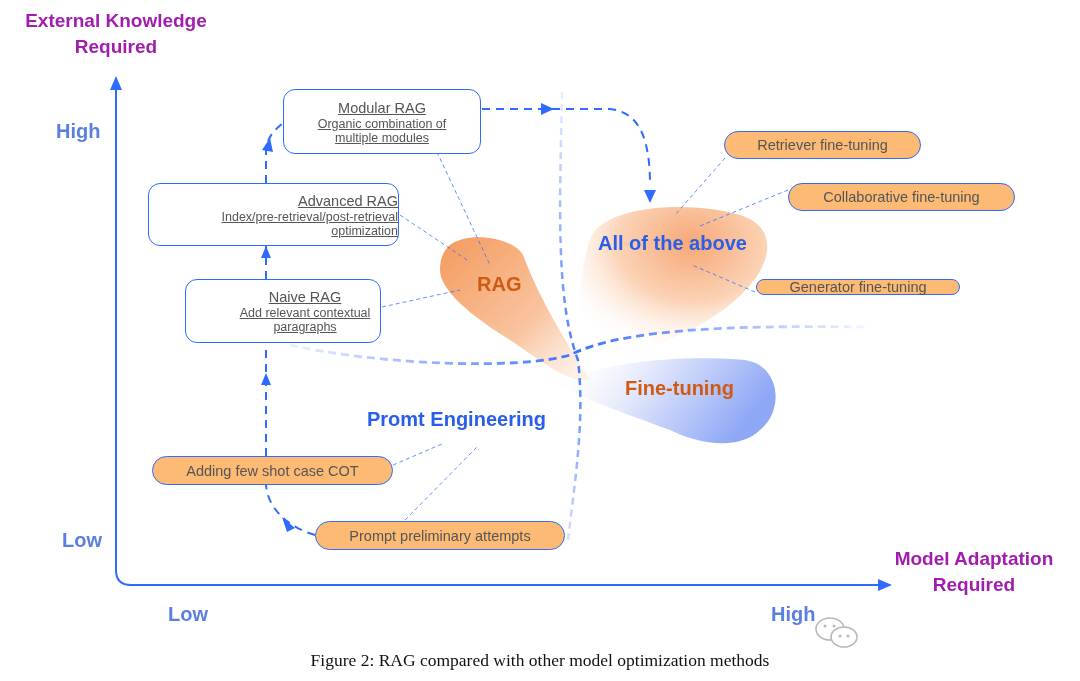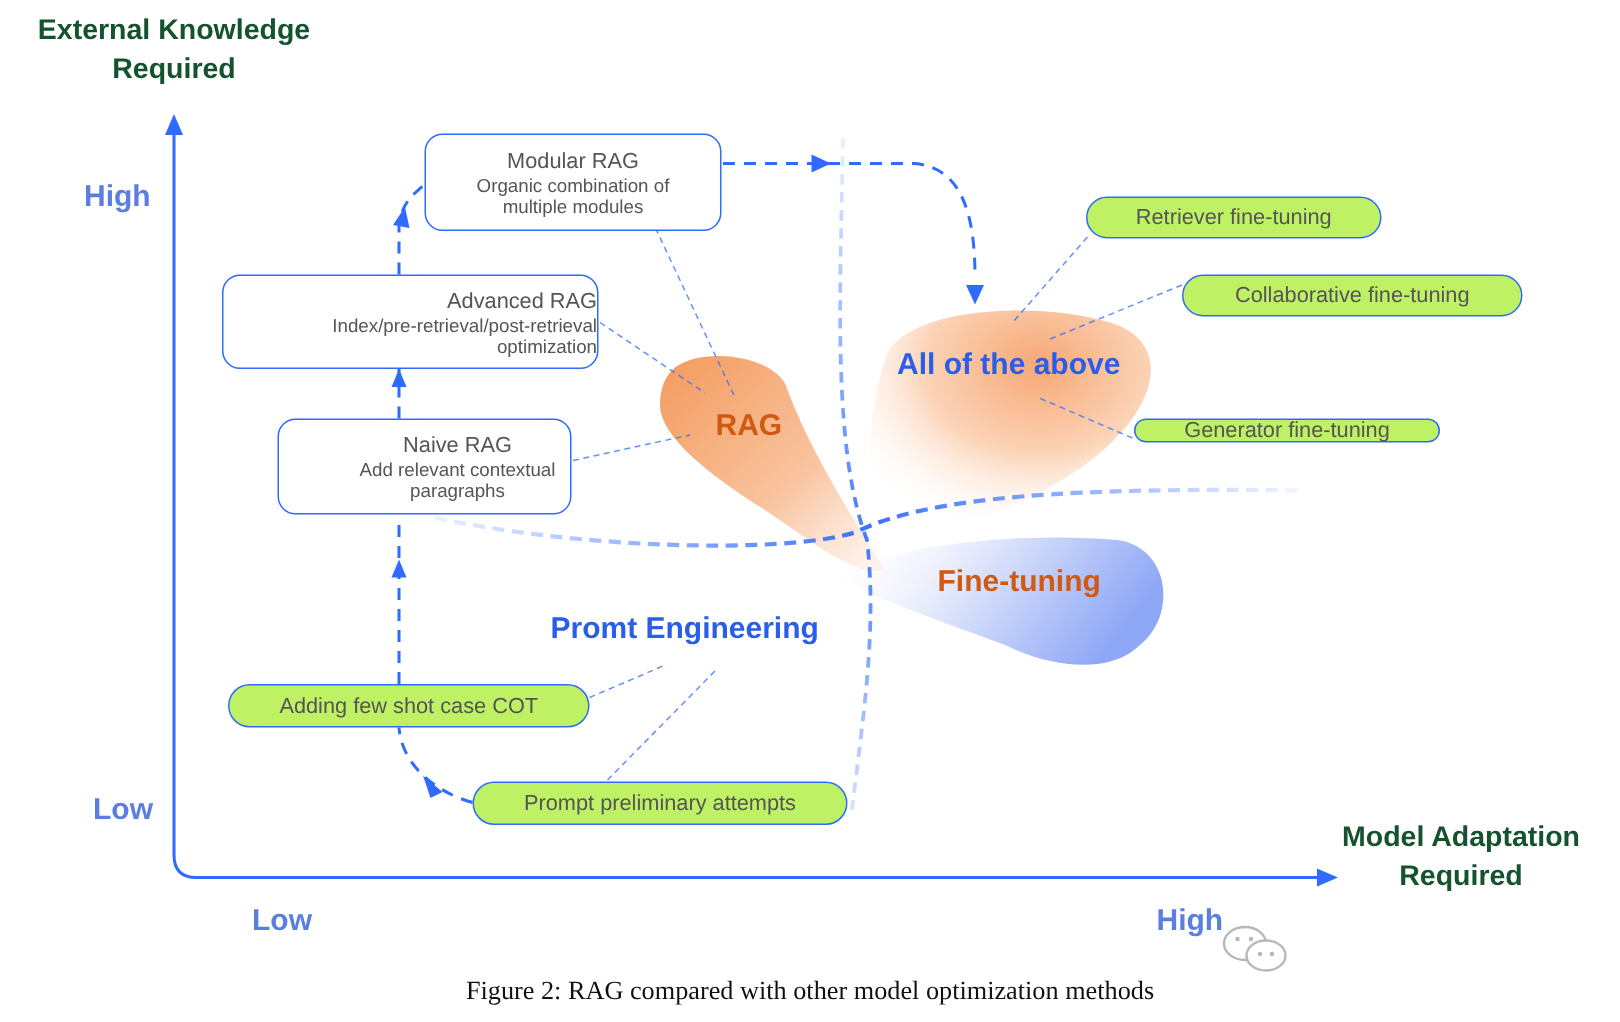--- a/index.html
+++ b/index.html
@@ -1,23 +1,23 @@
 <!DOCTYPE html>
 <html><head>
 <meta charset="utf-8">
 <style>
   html, body { margin: 0; padding: 0; background: #ffffff; }
   body { width: 1080px; height: 681px; position: relative; overflow: hidden; font-family: "Liberation Sans", sans-serif; }
   #canvas { position: absolute; left: 0; top: 0; width: 1080px; height: 681px; }
-  .axis-title { position: absolute; color: #14532d; font-weight: bold; font-size: 19px; text-align: center; line-height: 26px; }
+  .axis-title { position: absolute; color: #a21caf; font-weight: bold; font-size: 19px; text-align: center; line-height: 26px; }
   .tick { position: absolute; color: #5b7fde; font-weight: bold; font-size: 20px; }
-  .box { position: absolute; border: 1.6px solid #2f6bff; border-radius: 12px; background: #ffffff; color: #555; text-align: center; box-sizing: border-box; display: flex; flex-direction: column; justify-content: center; align-items: center; }
+  .box { position: absolute; border: 1.6px solid #2f6bff; border-radius: 12px; background: #ffffff; color: #555; text-align: center; box-sizing: border-box; display: flex; flex-direction: column; justify-content: center; align-items: center; text-decoration: underline; }
   .box .t { font-size: 14.5px; color: #555; line-height: 18px; }
   .box .s { font-size: 12.5px; color: #555; line-height: 14px; }
-  .pill { position: absolute; border: 1.6px solid #2f6bff; border-radius: 16px; background: #bef264; color: #555; font-size: 14.5px; box-sizing: border-box; display: flex; align-items: center; justify-content: center; white-space: nowrap; }
+  .pill { position: absolute; border: 1.6px solid #2f6bff; border-radius: 16px; background: #fdba74; color: #555; font-size: 14.5px; box-sizing: border-box; display: flex; align-items: center; justify-content: center; white-space: nowrap; }
   .cat { position: absolute; font-weight: bold; font-size: 20px; white-space: nowrap; }
   .cat.blue { color: #2a5ee8; }
   .cat.orange { color: #d05a12; }
   .caption { position: absolute; left: 0; width: 1080px; top: 650px; text-align: center; font-family: "Liberation Serif", serif; font-size: 17.5px; color: #111; }
   .watermark { position: absolute; left: 812px; top: 615px; display: flex; align-items: center; gap: 4px; color: #b8b8b8; font-size: 24px; }
 </style>
 </head>
 <body>
 
 <svg id="canvas" viewBox="0 0 1080 681">

